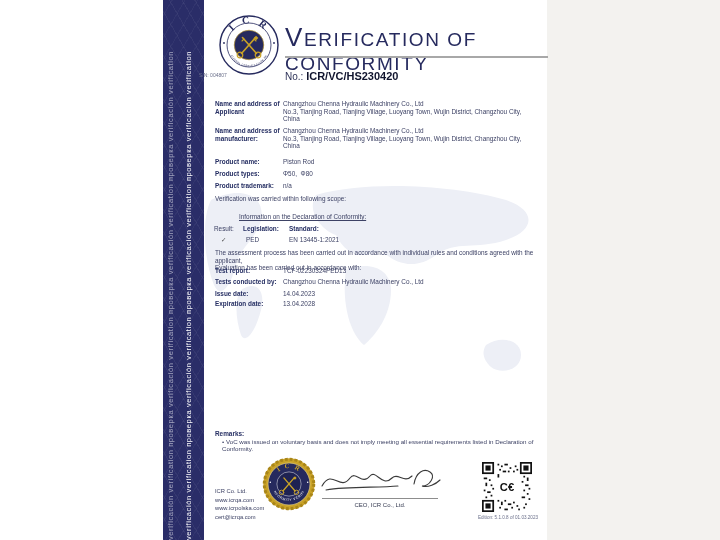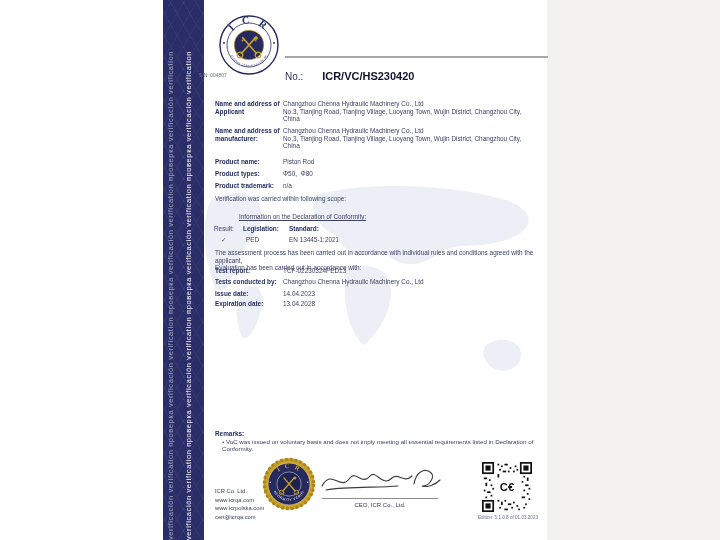--- a/index.html
+++ b/index.html
@@ -17,21 +17,21 @@
   .vtext.outer{left:4px;opacity:0.55;}
   .vtext.inner{left:22px;}
 
   
   .title{position:absolute;left:285px;top:22px;width:280px;font-size:19px;letter-spacing:1.6px;
          color:#262a5e;font-weight:400;}
   .title::first-letter{font-size:26px;}
   .title-line{position:absolute;left:285px;top:56px;width:263px;height:2px;background:#a8a8a8;}
   .serial{position:absolute;left:199px;top:72px;font-size:5px;color:#6a6f8a;}
   .doc-no{position:absolute;left:285px;top:70px;font-size:10px;color:#30355a;}
-  .doc-no b{font-size:11px;color:#10142e;margin-left:16px;}
+  .doc-no b{font-size:11px;color:#10142e;}
 
   
   .lbl{position:absolute;left:215px;width:66px;font-weight:bold;color:#262f63;font-size:6.4px;line-height:7.6px;}
   .val{position:absolute;left:283px;width:252px;color:#3d4265;font-size:6.4px;line-height:7.6px;}
   .plain{position:absolute;left:215px;width:320px;color:#3d4265;font-size:6.4px;line-height:7.6px;}
   .doc-head{position:absolute;left:239px;top:213px;font-size:6.4px;color:#3d4265;text-decoration:underline;}
   .col-h{position:absolute;font-size:6.4px;font-weight:bold;color:#262f63;}
   .col-v{position:absolute;font-size:6.4px;color:#3d4265;}
   .remarks-h{position:absolute;left:215px;top:430px;font-size:6.4px;font-weight:bold;color:#262f63;}
   .remark-li{position:absolute;left:222px;top:438px;width:312px;font-size:6.2px;color:#3d4265;}
@@ -87,20 +87,21 @@
       <line x1="-7.5" y1="8.5" x2="6.5" y2="-7.5"></line>
       <line x1="7.5" y1="8.5" x2="-6.5" y2="-7.5"></line>
       <circle cx="-9" cy="10" r="2.8" stroke-width="1.2"></circle>
       <circle cx="9" cy="10" r="2.8" stroke-width="1.2"></circle>
       <line x1="5" y1="-6" x2="7" y2="-4" stroke-width="1.1"></line>
       <line x1="-5" y1="-6" x2="-7" y2="-4" stroke-width="1.1"></line>
     </g>
     <rect x="-1.6" y="-11.6" width="3.2" height="3.2" transform="rotate(45)" fill="#c9a227"></rect>
   </svg>
 
+  <div class="title">VERIFICATION OF CONFORMITY</div>
   <div class="title-line"></div>
   <div class="serial">S/N: 004807</div>
   <div class="doc-no">
     <span>No.:</span>
     <b>ICR/VC/HS230420</b>
   </div>
 
   <div class="lbl" style="top:100px;">
     <div>Name and address of</div>
     <div>Applicant</div>

